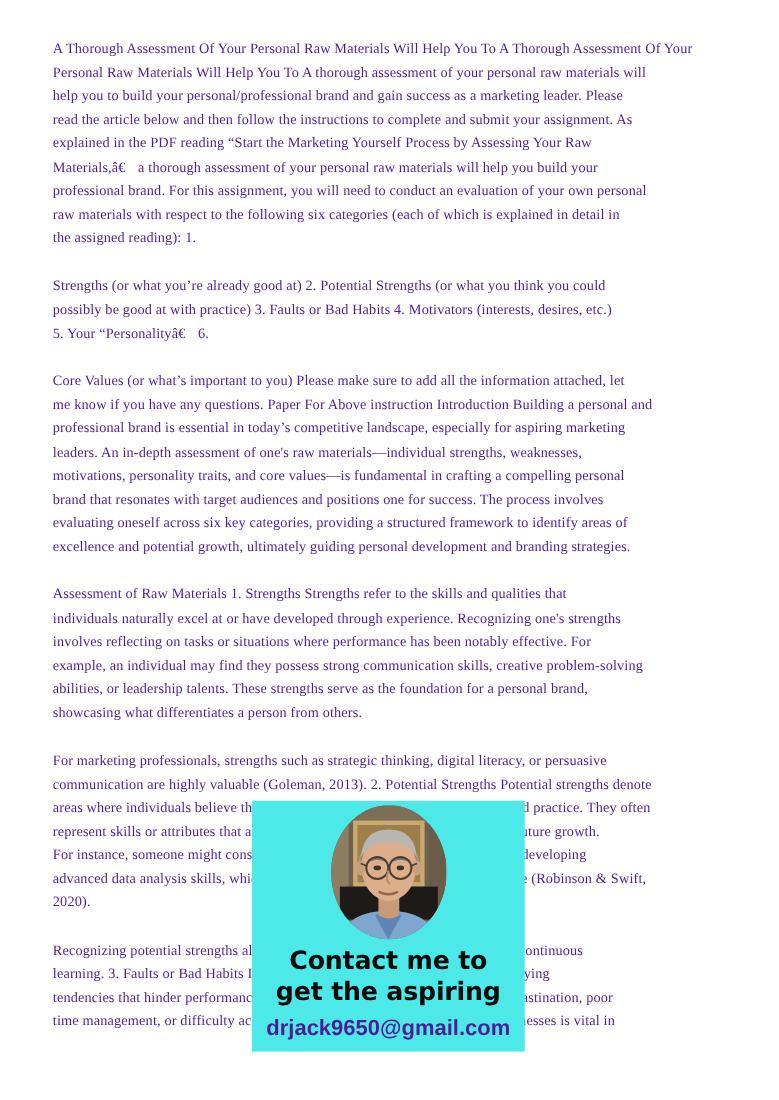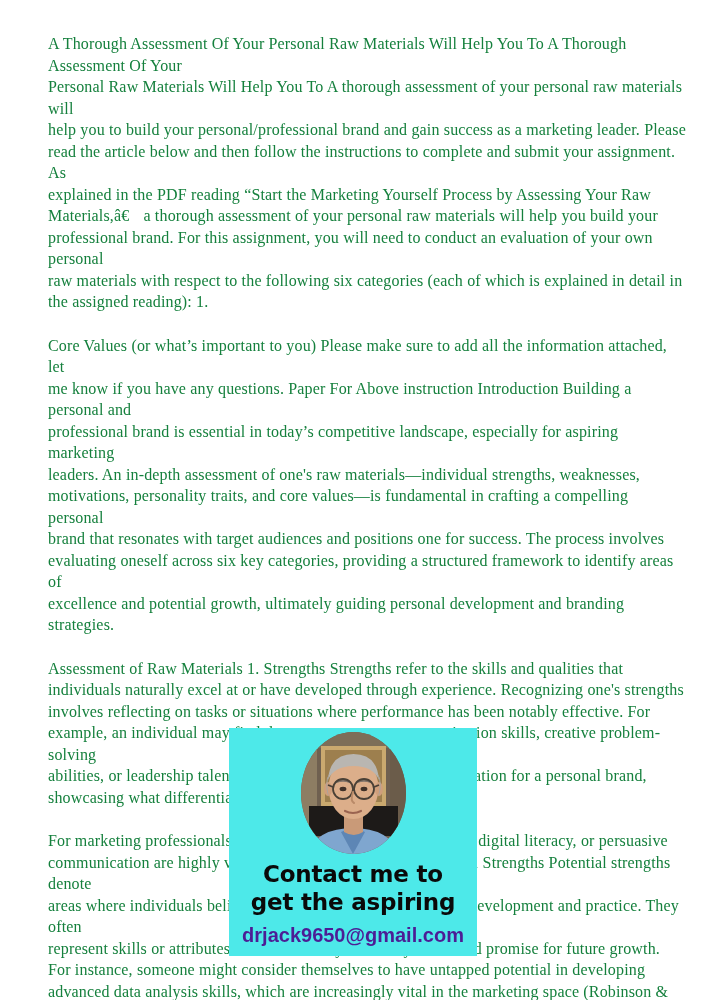--- a/index.html
+++ b/index.html
@@ -19,23 +19,23 @@
     overflow: hidden;
   }
   #doc-body {
     position: absolute;
     left: 48px;
     top: 33px;
     width: 638px;
   }
   .para {
     margin: 0 0 22px 0;
-    font-size: 16px;
+    font-size: 13px;
     line-height: 21.5px;
-    color: #15803d;
+    color: #4c1d95;
     text-align: left;
     white-space: pre-wrap;
     letter-spacing: 0.01em;
   }
   .para.tight { margin-bottom: 0; }
 
   
   #overlay-card {
     position: absolute;
     left: 229px;
@@ -88,20 +88,23 @@
   <div id="doc-body">
     <p class="para">A Thorough Assessment Of Your Personal Raw Materials Will Help You To A Thorough Assessment Of Your
 Personal Raw Materials Will Help You To A thorough assessment of your personal raw materials will
 help you to build your personal/professional brand and gain success as a marketing leader. Please
 read the article below and then follow the instructions to complete and submit your assignment. As
 explained in the PDF reading “Start the Marketing Yourself Process by Assessing Your Raw
 Materials,â€ a thorough assessment of your personal raw materials will help you build your
 professional brand. For this assignment, you will need to conduct an evaluation of your own personal
 raw materials with respect to the following six categories (each of which is explained in detail in
 the assigned reading): 1.</p>
+    <p class="para">Strengths (or what you’re already good at) 2. Potential Strengths (or what you think you could
+possibly be good at with practice) 3. Faults or Bad Habits 4. Motivators (interests, desires, etc.)
+5. Your “Personalityâ€ 6.</p>
     <p class="para">Core Values (or what’s important to you) Please make sure to add all the information attached, let
 me know if you have any questions. Paper For Above instruction Introduction Building a personal and
 professional brand is essential in today’s competitive landscape, especially for aspiring marketing
 leaders. An in-depth assessment of one's raw materials—individual strengths, weaknesses,
 motivations, personality traits, and core values—is fundamental in crafting a compelling personal
 brand that resonates with target audiences and positions one for success. The process involves
 evaluating oneself across six key categories, providing a structured framework to identify areas of
 excellence and potential growth, ultimately guiding personal development and branding strategies.</p>
     <p class="para">Assessment of Raw Materials 1. Strengths Strengths refer to the skills and qualities that
 individuals naturally excel at or have developed through experience. Recognizing one's strengths

